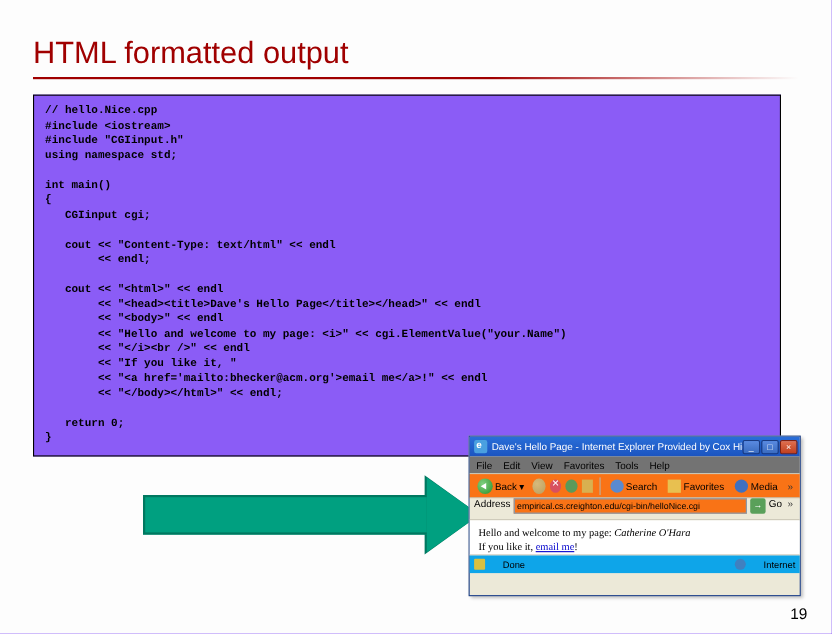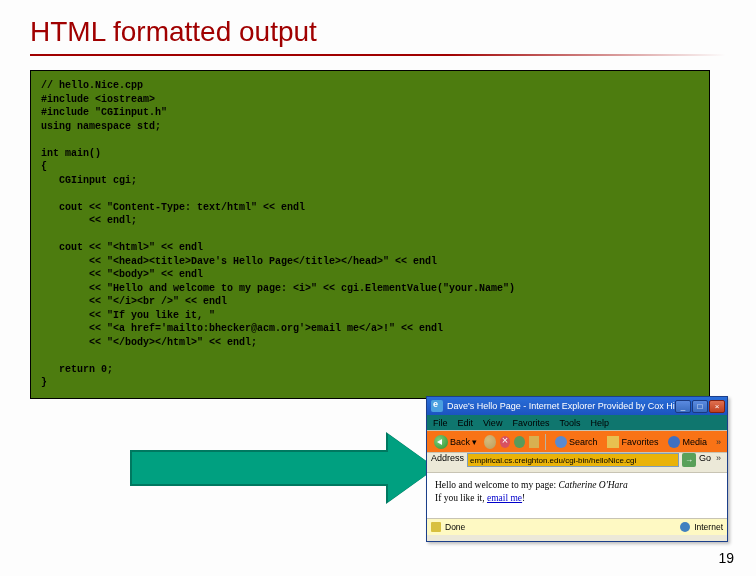--- a/index.html
+++ b/index.html
@@ -7,38 +7,38 @@
     width: 756px;
     height: 576px;
     background: #fdfdfd;
     font-family: Arial, sans-serif;
     position: relative;
     overflow: hidden;
   }
   .slide {
     width: 100%;
     height: 100%;
-    padding: 16px 30px;
+    padding: 32px 30px;
     position: relative;
   }
   .title {
     color: #a00000;
     font-size: 28px;
     font-weight: normal;
     font-family: Arial, sans-serif;
     margin-bottom: 6px;
   }
   .title-underline {
     height: 2px;
     background: linear-gradient(to right, #a00000 0%, #a00000 60%, rgba(160,0,0,0) 100%);
     margin-bottom: 14px;
   }
   .code-box {
     border: 1.5px solid #000;
-    background: #4d7c0f;
+    background: #8b5cf6;
     padding: 8px 10px;
     font-family: "Courier New", monospace;
     font-size: 10px;
     line-height: 1.35;
     font-weight: bold;
     white-space: pre;
     width: 680px;
   }
   .arrow-wrap {
     position: absolute;
@@ -131,21 +131,21 @@
     border: 1px solid #1a3a80;
     border-radius: 2px;
     color: #fff;
     font-size: 8px;
     text-align: center;
     line-height: 11px;
   }
   .winbtn.close { background: linear-gradient(#e07050,#c04020); border-color:#802010;}
   .menubar {
     height: 16px;
-    background: #0f766e;
+    background: #737373;
     display: flex;
     align-items: center;
     gap: 10px;
     padding: 0 6px;
     font-size: 9px;
     color: #000;
     border-bottom: 1px solid #c8c4b4;
   }
   .toolbar {
     height: 22px;
@@ -191,42 +191,42 @@
     border-bottom: 1px solid #c8c4b4;
     font-size: 9px;
   }
   .addrbar input {
     flex: 1;
     height: 14px;
     border: 1px solid #7f9db9;
     font-size: 8px;
     padding: 0 2px;
     font-family: Tahoma, sans-serif;
-    background:#eab308;
+    background:#f97316;
   }
   .go-btn{width:14px;height:14px;background:#5aa05a;border-radius:2px;color:#fff;font-size:8px;text-align:center;line-height:13px;}
   .content {
     background: #fff;
-    height: 46px;
+    height: 32px;
     padding: 6px 8px;
     font-size: 9.5px;
     font-family: "Times New Roman", serif;
     line-height: 1.4;
     border-bottom: 1px solid #c8c4b4;
   }
   .content i { font-style: italic; }
   .content a { color: #0000cc; text-decoration: underline; cursor: pointer; }
   .statusbar {
     height: 16px;
-    background: #fef9c3;
+    background: #0ea5e9;
     display: flex;
     align-items: center;
     font-size: 8.5px;
     padding: 0 4px;
-    gap: 4px;
+    gap: 16px;
   }
   .statusbar .done-icon{width:10px;height:10px;background:#d8c040;border-radius:1px;}
   .statusbar .spacer{flex:1;}
   .statusbar .net-icon{width:10px;height:10px;background:#4080c0;border-radius:50%;}
   .chevrons{font-size:9px;color:#333;padding:0 2px;}
   .page-number {
     position: absolute;
     right: 22px;
     bottom: 10px;
     color: #000;

